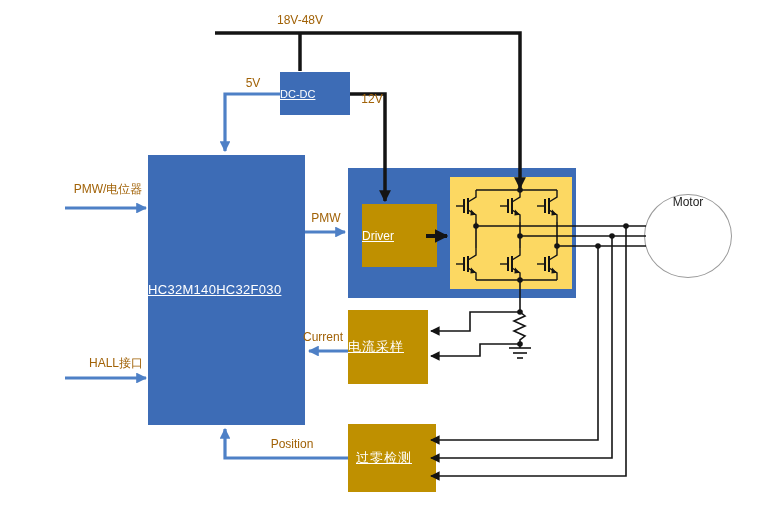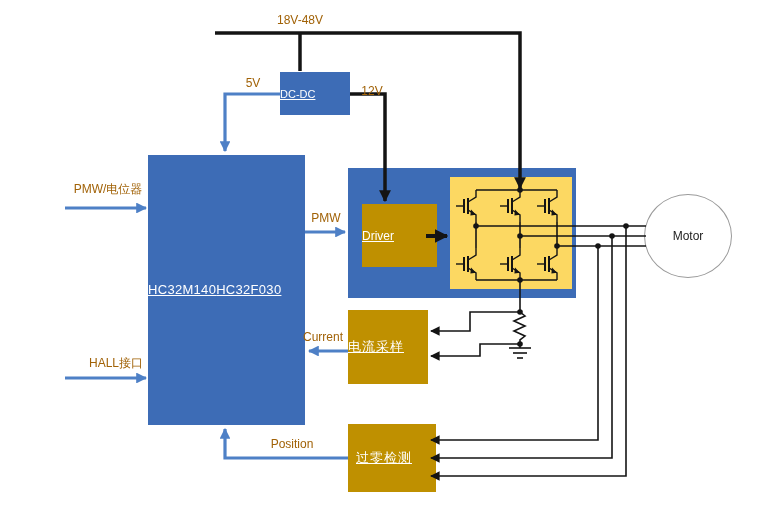--- a/index.html
+++ b/index.html
@@ -17,21 +17,21 @@
   .mcu-text{display:flex;flex-direction:row;text-align:center;font-size:13px;line-height:1.55;letter-spacing:.3px;}
   .dcdc{left:280px;top:72px;width:70px;height:43px;font-size:11px;}
   .assembly{left:348px;top:168px;width:228px;height:130px;}
   .bridge{left:450px;top:177px;width:122px;height:112px;}
   .driver{left:362px;top:204px;width:75px;height:63px;font-size:12px;z-index:2;}
   .csense{left:348px;top:310px;width:80px;height:74px;font-size:13px;letter-spacing:1px;}
   .zcross{left:348px;top:424px;width:80px;height:68px;font-size:13px;letter-spacing:1px;padding-left:8px;}
   .motor{
     position:absolute;left:644px;top:194px;width:88px;height:84px;border-radius:50%;
     background:#fff;border:1.5px solid var(--motor-border,#9a9a9a);
-    display:flex;align-items:center;justify-content:center;
+    display:flex;justify-content:center;
     font-size:12px;color:#1c1c1c;z-index:1;box-sizing:border-box;
   }
   .wires{position:absolute;left:0;top:0;z-index:3;pointer-events:none;}
   .w-pw{stroke:var(--wire-black,#141414);stroke-width:3.5;fill:none;}
   .w-dv{stroke:var(--wire-black,#141414);stroke-width:4;fill:none;}
   .w-th{stroke:var(--wire-black,#141414);stroke-width:1.6;fill:none;}
   .w-bl{stroke:var(--arrow-blue,#4e80c6);stroke-width:3.2;fill:none;}
   .mk-b{fill:var(--wire-black,#141414);}
   .mk-bl{fill:var(--arrow-blue,#4e80c6);}
   .dots circle{fill:var(--wire-black,#141414);}
@@ -159,20 +159,20 @@
       <circle cx="520" cy="312" r="2.8"></circle>
       <circle cx="520" cy="344" r="2.8"></circle>
       <circle cx="626" cy="226" r="2.8"></circle>
       <circle cx="612" cy="236" r="2.8"></circle>
       <circle cx="598" cy="246" r="2.8"></circle>
     </g>
   </svg>
 
   <div class="wlabel" style="left:258px;top:13px;width:84px;">18V-48V</div>
   <div class="wlabel" style="left:236px;top:76px;width:34px;">5V</div>
-  <div class="wlabel" style="left:354px;top:84px;width:36px;">12V</div>
+  <div class="wlabel" style="left:354px;top:92px;width:36px;">12V</div>
   <div class="wlabel" style="left:58px;top:181px;width:100px;">PMW/电位器</div>
   <div class="wlabel" style="left:74px;top:355px;width:84px;">HALL接口</div>
   <div class="wlabel" style="left:304px;top:211px;width:44px;">PMW</div>
   <div class="wlabel" style="left:298px;top:330px;width:50px;">Current</div>
   <div class="wlabel" style="left:262px;top:437px;width:60px;">Position</div>
 
 </div>
 
 </body></html>

